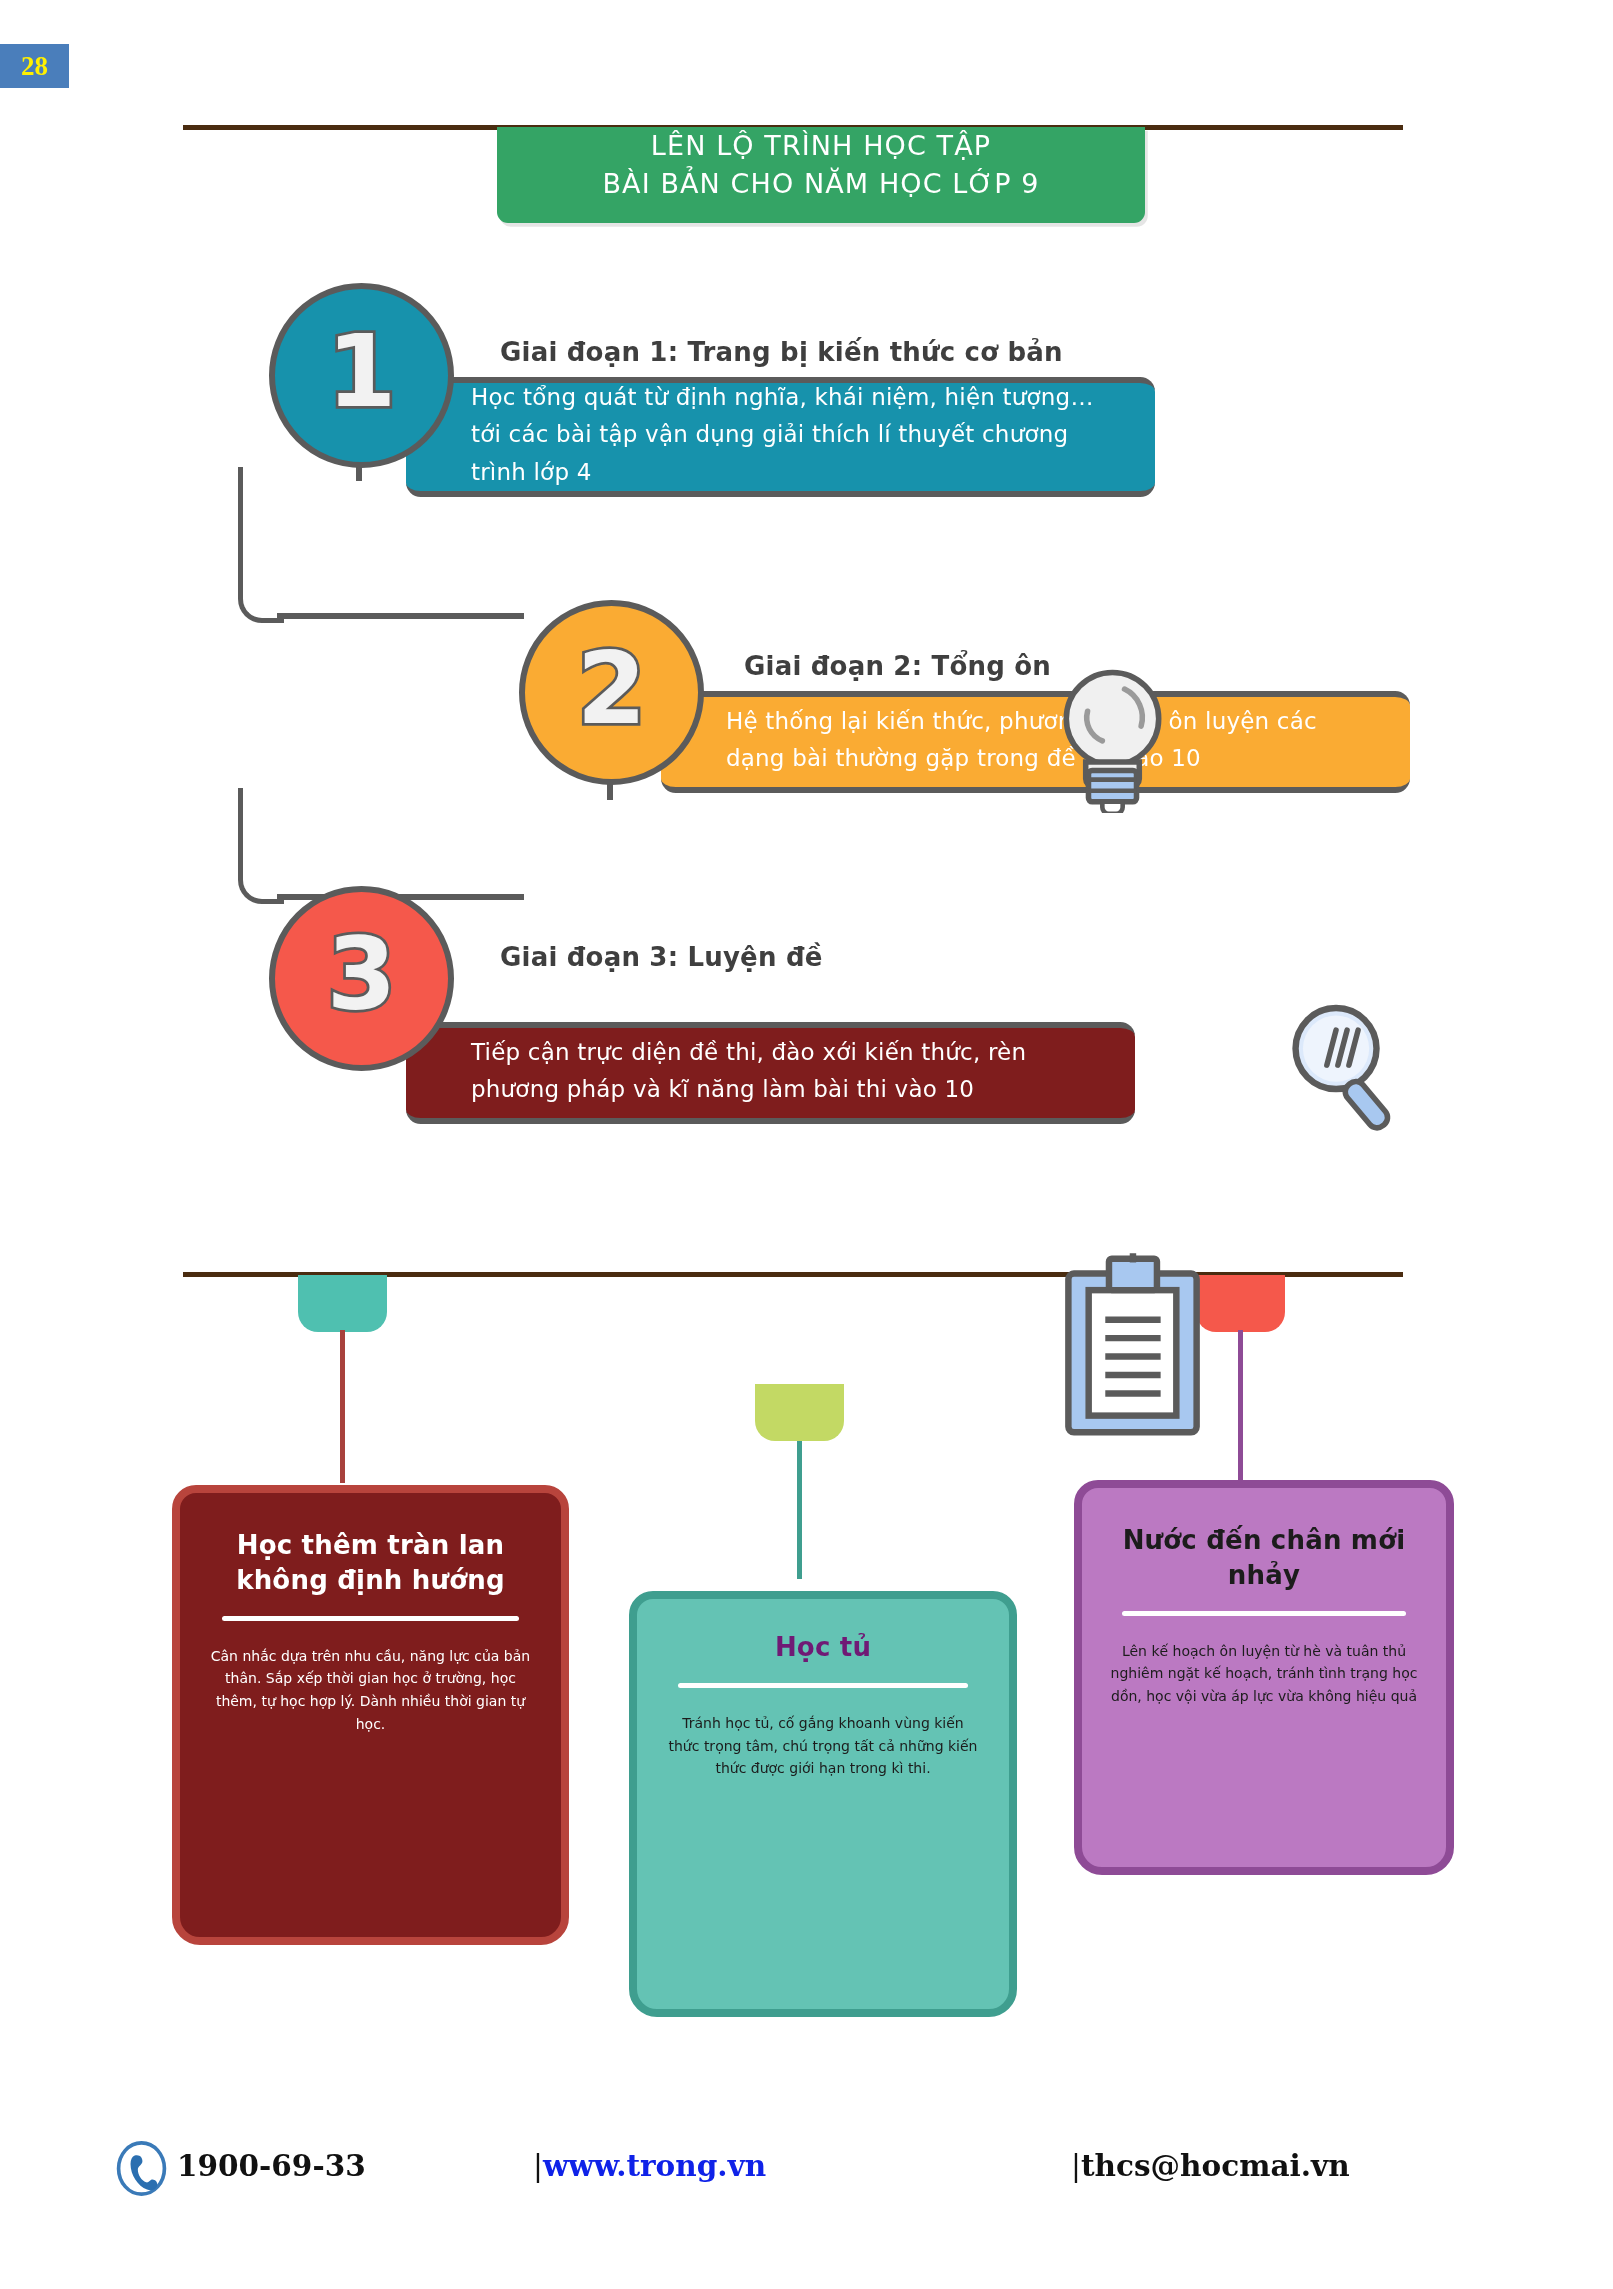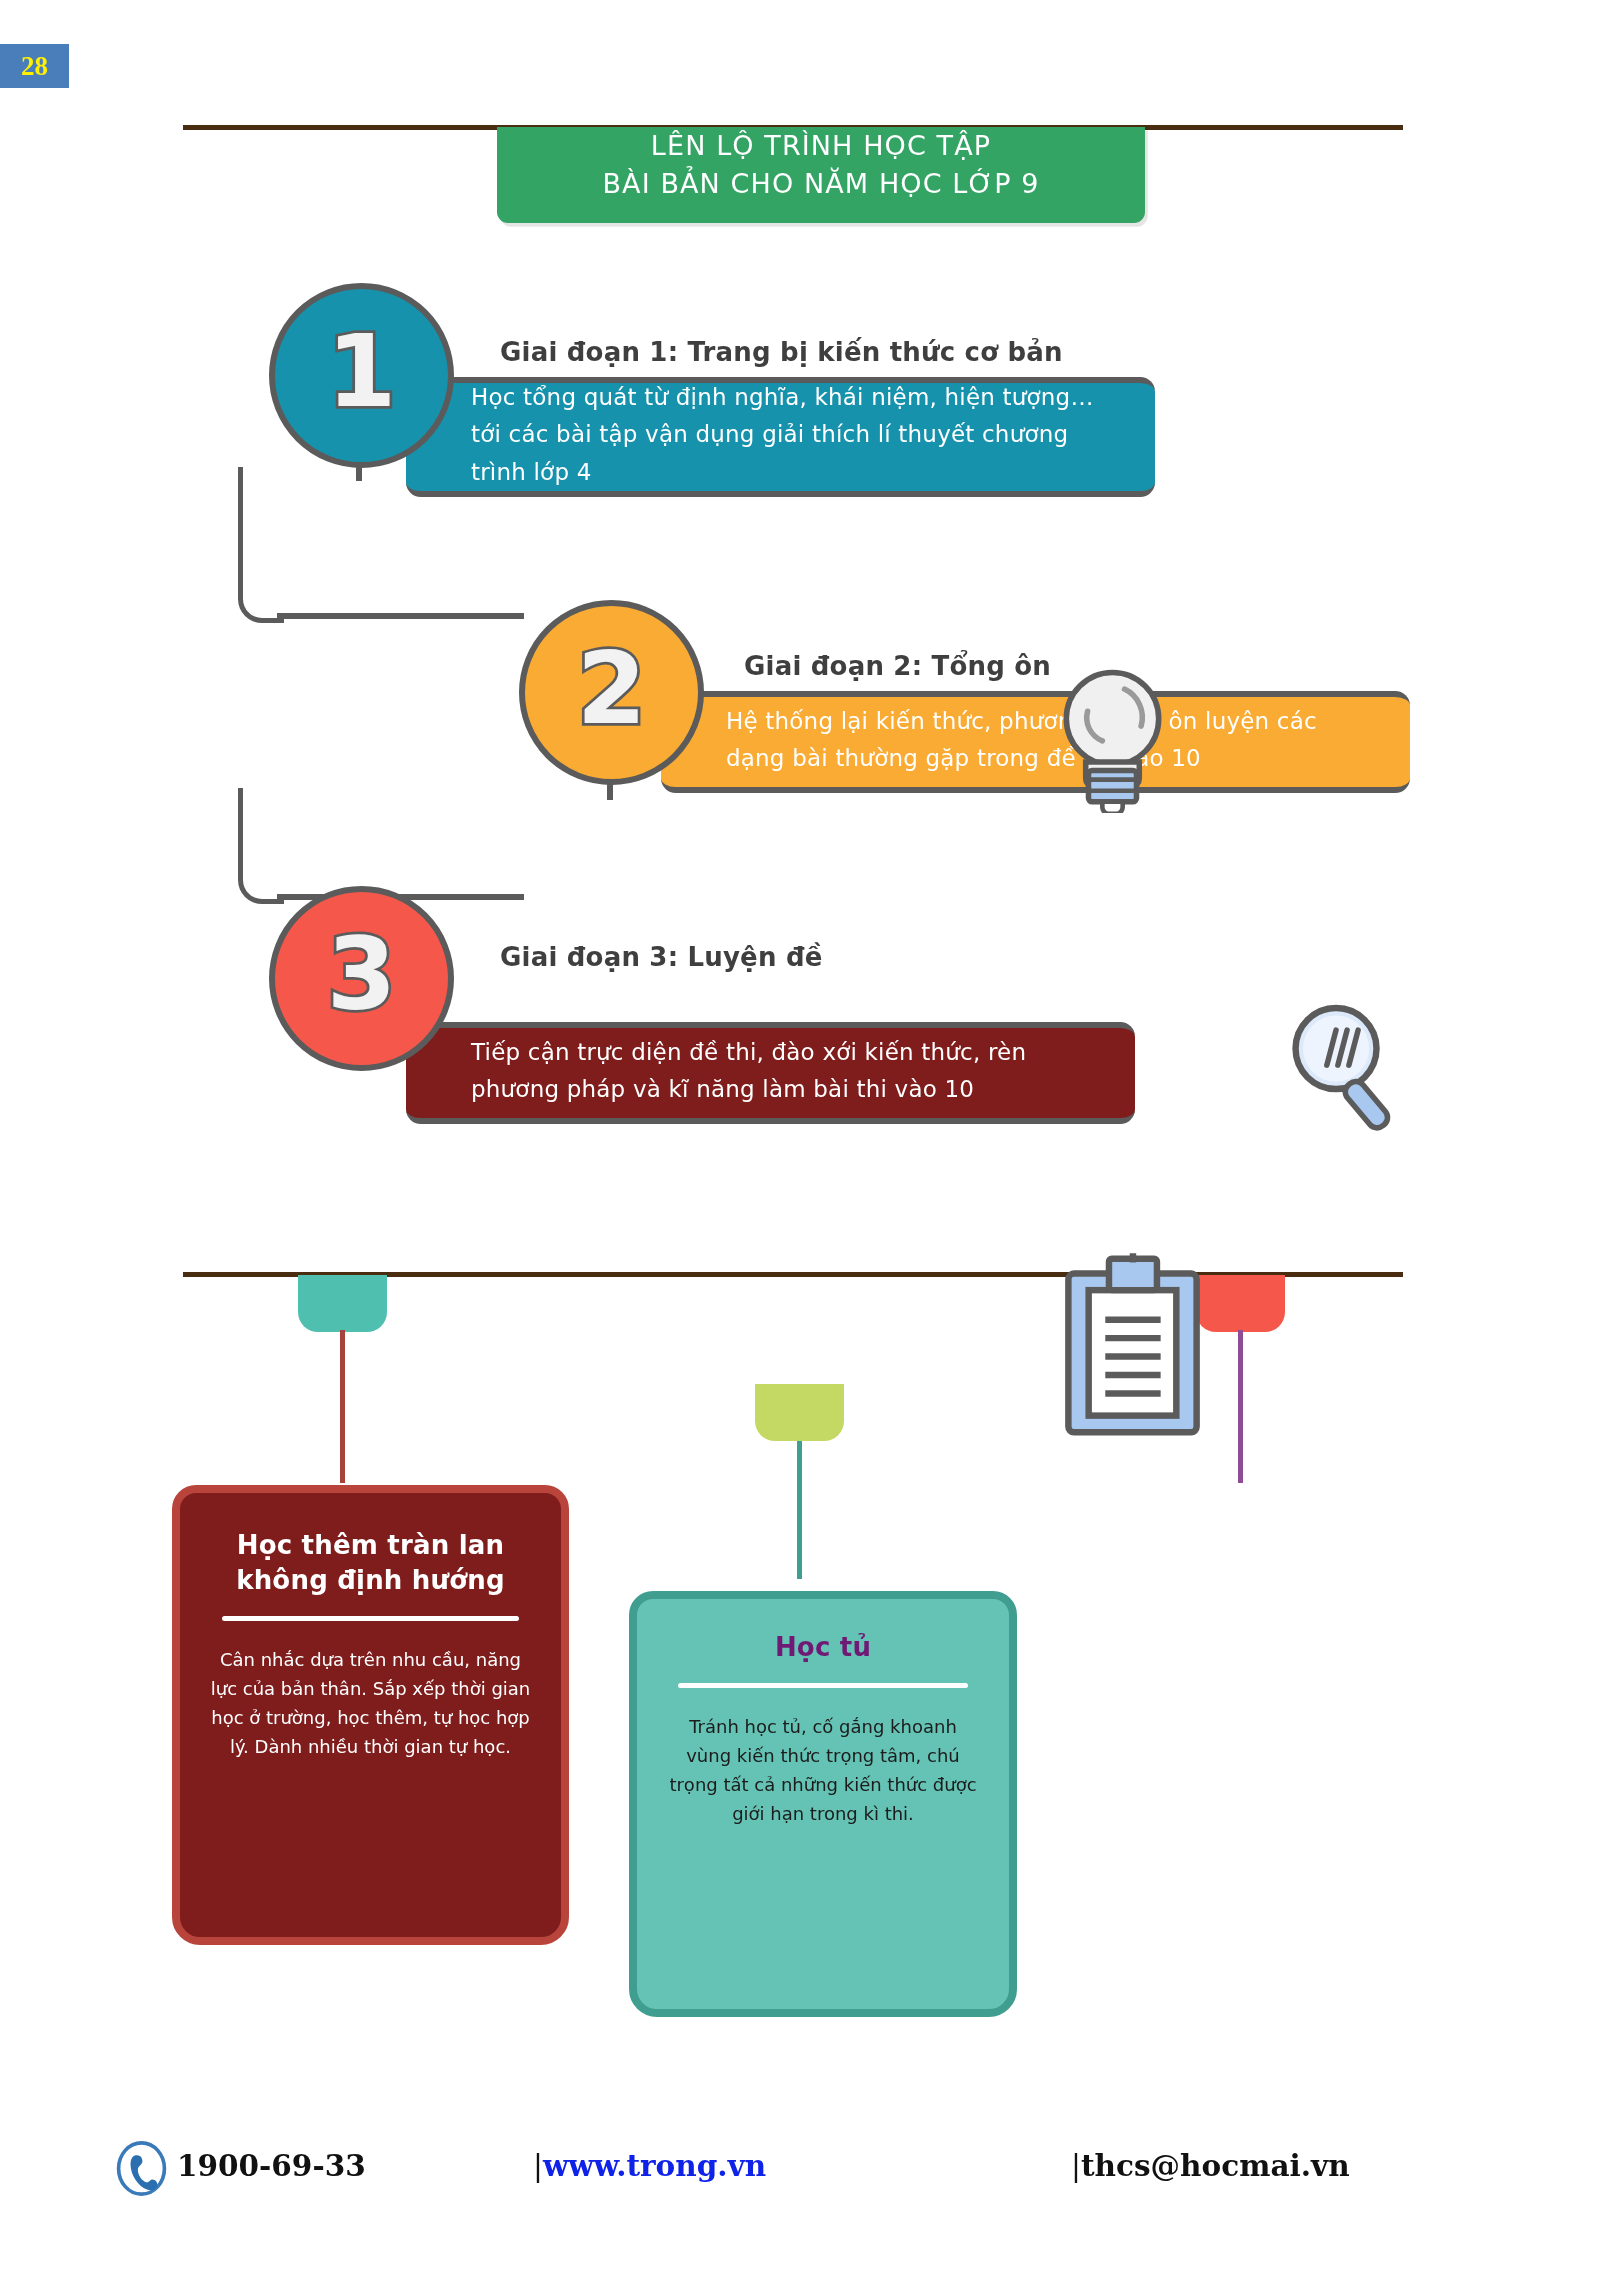--- a/index.html
+++ b/index.html
@@ -116,21 +116,21 @@
     border-radius:24px 24px 28px 28px;
   }
   .card .ttl{
     font-size:26px;font-weight:bold;line-height:1.34;letter-spacing:0.2px;
     padding:0 16.6px;
   }
   .card .sep{
     height:4.6px;background:#ffffff;border-radius:2.8px;
     margin:18.5px auto 24px;width:78%;
   }
-  .card .body{font-size:18px;line-height:1.62;padding:0 28px;}
+  .card .body{font-size:14px;line-height:1.62;padding:0 28px;}
 
   .card-1{
     left:172px;top:114px;width:397px;height:460px;
     background:#7f1d1d;border:8.3px solid #b8443c;padding-top:35px;
   }
   .card-2{
     left:629px;top:220px;width:388px;height:426px;
     background:#64c3b4;border:8.3px solid #3f9e8f;padding-top:31px;
   }
   .card-2 .ttl{color:#701a75;}
@@ -267,20 +267,25 @@
       <div class="sep"></div>
       <div class="body">Cân nhắc dựa trên nhu cầu, năng lực của bản thân. Sắp xếp thời gian học ở trường, học thêm, tự học hợp lý. Dành nhiều thời gian tự học.</div>
     </div>
 
     <div class="card card-2">
       <div class="ttl">Học tủ</div>
       <div class="sep"></div>
       <div class="body">Tránh học tủ, cố gắng khoanh vùng kiến thức trọng tâm, chú trọng tất cả những kiến thức được giới hạn trong kì thi.</div>
     </div>
 
+    <div class="card card-3">
+      <div class="ttl">Nước đến chân mới nhảy</div>
+      <div class="sep"></div>
+      <div class="body">Lên kế hoạch ôn luyện từ hè và tuân thủ nghiêm ngặt kế hoạch, tránh tình trạng học dồn, học vội vừa áp lực vừa không hiệu quả</div>
+    </div>
 
   </div>
 
   <div class="footer">
     <div class="phone-icon">
       <svg viewBox="0 0 60 60" width="55" height="55">
         <ellipse cx="30" cy="30" rx="25" ry="28" fill="none" stroke="#3a7ab8" stroke-width="4"></ellipse>
         <path d="M22 16 c6 -2 9 2 9 6 c0 4 -5 5 -5 9 c0 6 4 12 9 14 c3 1 4 -3 7 -3 c3 0 6 3 5 7 c-1 4 -6 6 -11 4 c-10 -4 -18 -16 -18 -28 c0 -5 2 -8 4 -9 z" fill="#2b6fb0"></path>
       </svg>
     </div>

